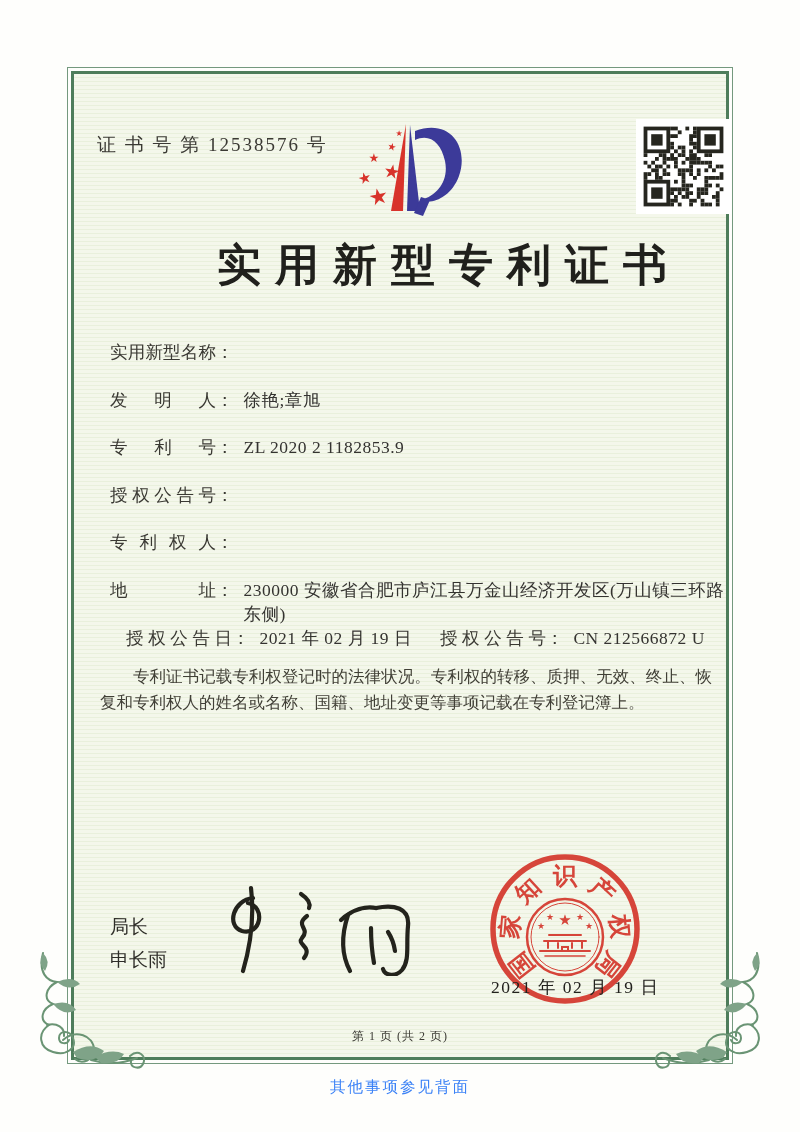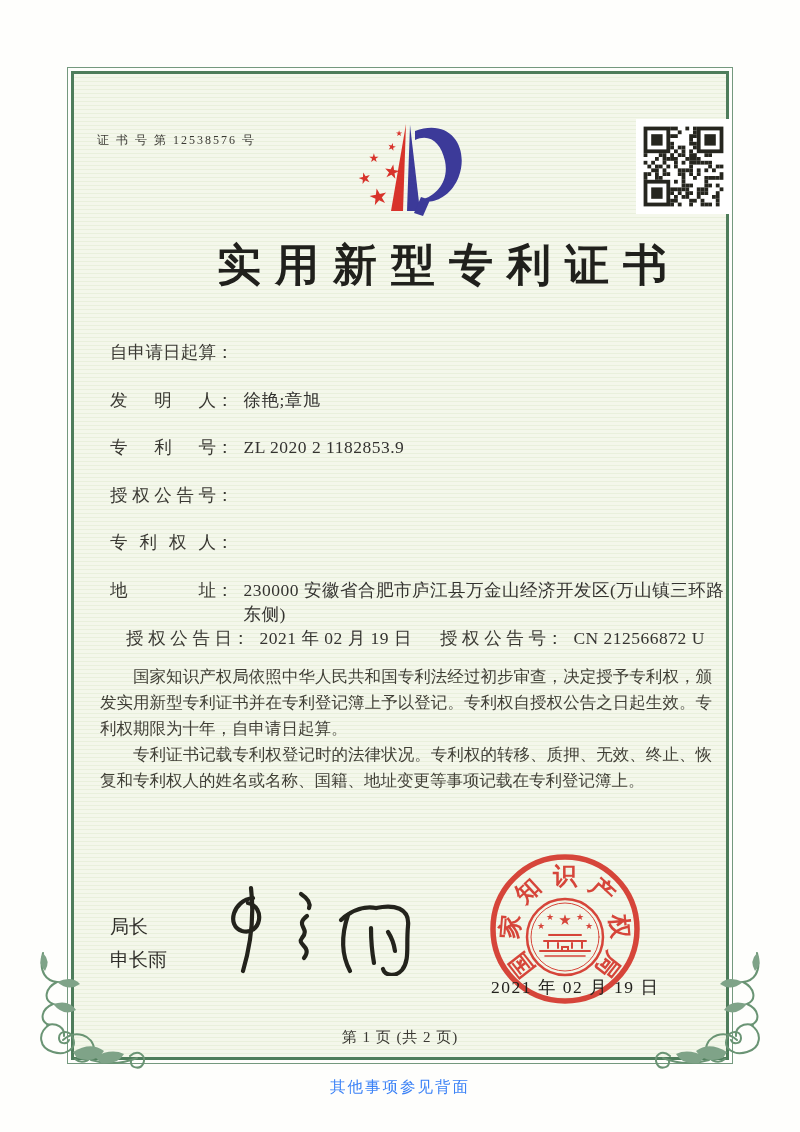--- a/index.html
+++ b/index.html
@@ -17,21 +17,21 @@
   .frame-inner{
     position:absolute;inset:3px;
     border:3px solid #4e7d5b;
     background:repeating-linear-gradient(to bottom,#f4f7eb 0px,#f4f7eb 3px,#e9f0dc 3px,#e9f0dc 4px);
   }
   
   .ornament{position:absolute;width:112px;height:126px;top:951px;}
   .ornament.left{left:33px;}
   .ornament.right{right:33px;transform:scaleX(-1);}
   
-  .cert-no{position:absolute;left:97px;top:132px;font-size:12px;letter-spacing:2px;color:#3a3933;}
+  .cert-no{position:absolute;left:97px;top:132px;font-size:19px;letter-spacing:2px;color:#3a3933;}
   .logo{position:absolute;left:335px;top:110px;width:132px;height:124px;}
   .qr{position:absolute;left:636px;top:119px;width:95px;height:95px;}
   .title{
     position:absolute;left:0;top:236px;width:800px;text-align:center;
     font-size:44px;font-weight:700;letter-spacing:14px;text-indent:14px;color:#20201c;padding-left:42px;
   }
   
   .fields{position:absolute;left:110px;top:340px;width:615px;font-size:17.5px;}
   .field-row{display:flex;align-items:baseline;height:24px;margin-bottom:23.5px;}
   .field-row.address{height:48px;margin-bottom:0;}
@@ -52,21 +52,21 @@
   .body-text p{margin:0;text-indent:2em;}
   
   .signer{position:absolute;left:110px;top:910px;font-size:19px;line-height:33px;color:#2e2d28;}
   .signature{position:absolute;left:213px;top:884px;width:212px;height:92px;}
   .seal{position:absolute;left:487px;top:851px;width:156px;height:156px;opacity:0.93;}
   .seal-ch{font-size:24px;font-weight:700;fill:#d4382d;text-anchor:middle;
            font-family:"Liberation Serif",serif;}
   .grant-date{position:absolute;left:491px;top:975px;font-size:17.5px;letter-spacing:1.5px;color:#22211d;z-index:5;}
   
   .page-info{position:absolute;left:0;top:1028px;width:800px;text-align:center;
-             font-size:15px;letter-spacing:1px;color:#3a3933;}
+             font-size:12px;letter-spacing:1px;color:#3a3933;}
   .back-note{position:absolute;left:0;top:1077px;width:800px;text-align:center;
              font-size:15.5px;letter-spacing:2px;color:#3b82f6;}
 </style>
 </head>
 <body>
 
 <div class="frame-outer">
   <div class="frame-inner"></div>
 </div>
 
@@ -265,21 +265,21 @@
     <rect x="18" y="4" width="3" height="3" fill="#26261f"></rect>
     <rect x="2" y="16" width="7" height="7" fill="#26261f"></rect>
     <rect x="3" y="17" width="5" height="5" fill="#ffffff"></rect>
     <rect x="4" y="18" width="3" height="3" fill="#26261f"></rect>
   </svg>
 
 <div class="title">实用新型专利证书</div>
 
 <div class="fields">
   <div class="field-row">
-    <span class="f-label">自申请日起算</span>
+    <span class="f-label">实用新型名称</span>
       <span class="f-colon">：</span>
   </div>
   <div class="field-row">
     <span class="f-label">发明人</span>
       <span class="f-colon">：</span>
     <span class="f-value">徐艳;章旭</span>
   </div>
   <div class="field-row">
     <span class="f-label">专利号</span>
       <span class="f-colon">：</span>
@@ -304,21 +304,20 @@
     <span class="f-value">2021 年 02 月 19 日</span>
     <span class="pair2">
       <span class="f-label">授权公告号</span>
         <span class="f-colon">：</span>
       <span class="f-value">CN 212566872 U</span>
     </span>
   </div>
 </div>
 
 <div class="body-text">
-  <p>国家知识产权局依照中华人民共和国专利法经过初步审查，决定授予专利权，颁发实用新型专利证书并在专利登记簿上予以登记。专利权自授权公告之日起生效。专利权期限为十年，自申请日起算。</p>
   <p>专利证书记载专利权登记时的法律状况。专利权的转移、质押、无效、终止、恢复和专利权人的姓名或名称、国籍、地址变更等事项记载在专利登记簿上。</p>
 </div>
 
 <div class="signer">
   <div>局长</div>
   <div>申长雨</div>
 </div>
 
 <svg class="signature" viewBox="0 0 212 92">
   <g stroke="#23231c" stroke-width="4.2" fill="none" stroke-linecap="round" stroke-linejoin="round">

